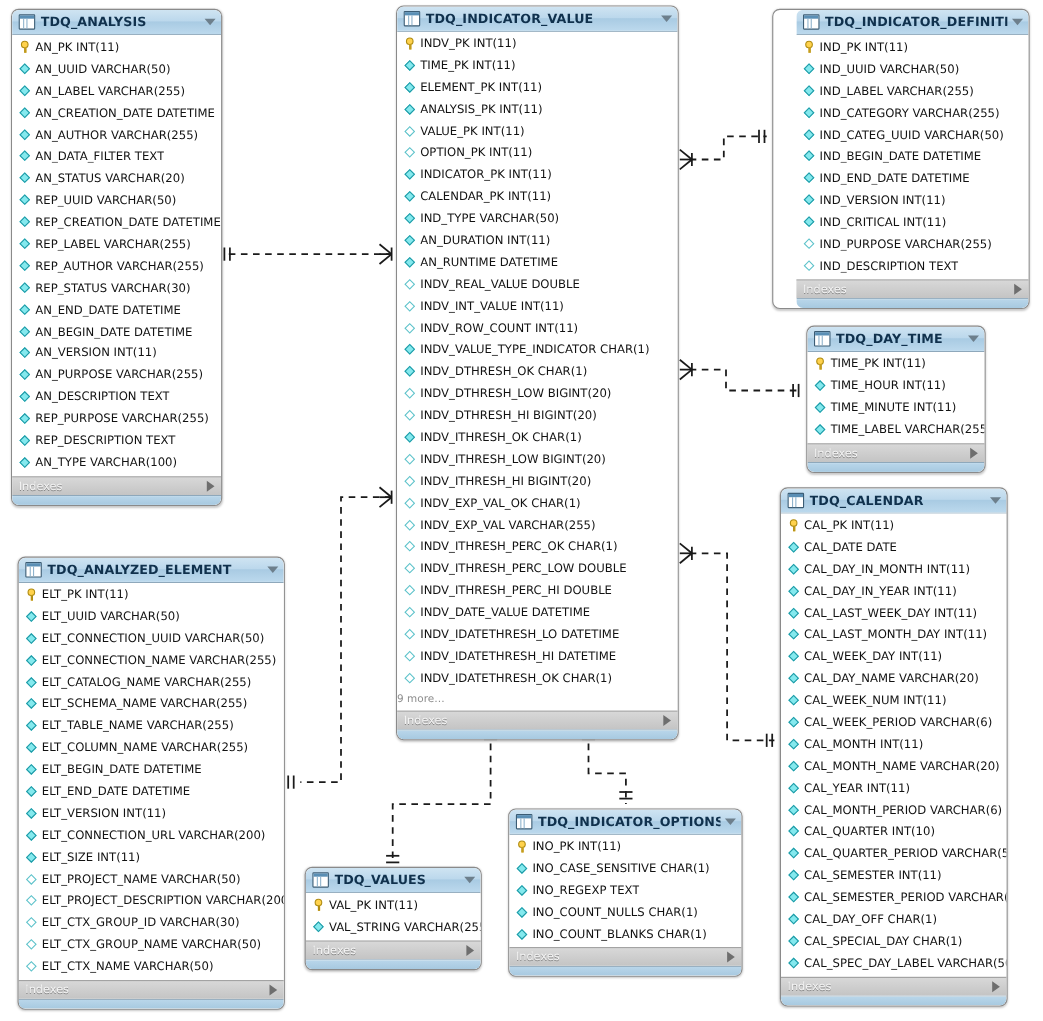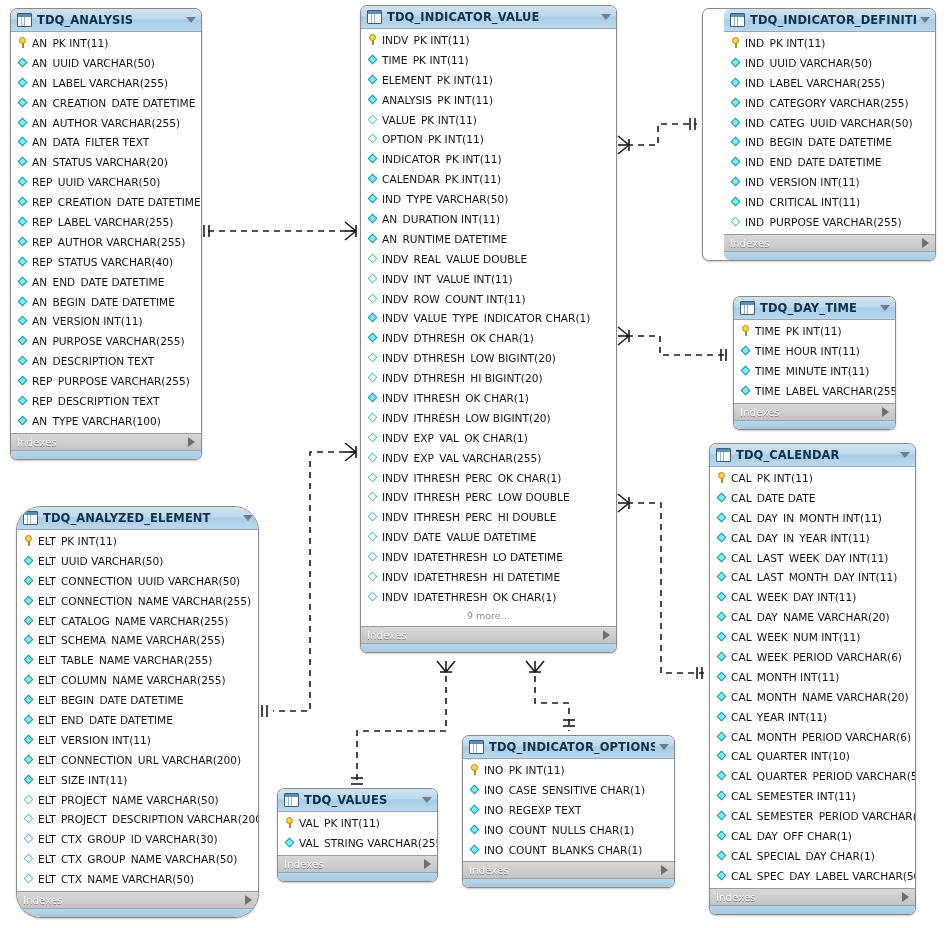--- a/index.html
+++ b/index.html
@@ -69,21 +69,21 @@
     content:"";position:absolute;left:5.5px;top:7px;width:2px;height:5px;background:#ffd24d;
     border-left:1px solid #b08c12;border-right:1px solid #b08c12;box-sizing:border-box;
   }
   .dia{
     position:absolute;left:2.5px;top:2.5px;width:7px;height:7px;
     transform:rotate(45deg);box-sizing:border-box;
   }
   .ic-filled .dia{background:#84e9ee;border:1px solid #1e9aa6;}
   .ic-hollow .dia{background:#ffffff;border:1px solid #5fc3cb;}
   .more{
-    text-align:center;font-size:9.5px;color:#8c8c8c;height:17px;line-height:17px;
+    text-align:left;font-size:9.5px;color:#8c8c8c;height:17px;line-height:17px;
   }
   .ent-foot{
     height:16px;display:flex;align-items:center;justify-content:space-between;
     padding:0 6px 0 6px;
     background:linear-gradient(to bottom,#d8d8d8,#c4c4c4);
     border-top:1px solid #9a9a9a;
     font-size:10.3px;font-weight:normal;color:#f4f4f4;
     text-shadow:0 1px 0 rgba(0,0,0,.35);
   }
   .foot-arrow{
@@ -271,21 +271,21 @@
           <div class="col">
             <span class="ic ic-filled">
               <span class="dia"></span>
             </span>
             <span class="lbl">REP_AUTHOR VARCHAR(255)</span>
           </div>
           <div class="col">
             <span class="ic ic-filled">
               <span class="dia"></span>
             </span>
-            <span class="lbl">REP_STATUS VARCHAR(40)</span>
+            <span class="lbl">REP_STATUS VARCHAR(30)</span>
           </div>
           <div class="col">
             <span class="ic ic-filled">
               <span class="dia"></span>
             </span>
             <span class="lbl">AN_END_DATE DATETIME</span>
           </div>
           <div class="col">
             <span class="ic ic-filled">
               <span class="dia"></span>
@@ -457,20 +457,26 @@
           <div class="col">
             <span class="ic ic-hollow">
               <span class="dia"></span>
             </span>
             <span class="lbl">INDV_ITHRESH_LOW BIGINT(20)</span>
           </div>
           <div class="col">
             <span class="ic ic-hollow">
               <span class="dia"></span>
             </span>
+            <span class="lbl">INDV_ITHRESH_HI BIGINT(20)</span>
+          </div>
+          <div class="col">
+            <span class="ic ic-hollow">
+              <span class="dia"></span>
+            </span>
             <span class="lbl">INDV_EXP_VAL_OK CHAR(1)</span>
           </div>
           <div class="col">
             <span class="ic ic-hollow">
               <span class="dia"></span>
             </span>
             <span class="lbl">INDV_EXP_VAL VARCHAR(255)</span>
           </div>
           <div class="col">
             <span class="ic ic-hollow">
@@ -580,20 +586,26 @@
               <span class="dia"></span>
             </span>
             <span class="lbl">IND_CRITICAL INT(11)</span>
           </div>
           <div class="col">
             <span class="ic ic-hollow">
               <span class="dia"></span>
             </span>
             <span class="lbl">IND_PURPOSE VARCHAR(255)</span>
           </div>
+          <div class="col">
+            <span class="ic ic-hollow">
+              <span class="dia"></span>
+            </span>
+            <span class="lbl">IND_DESCRIPTION TEXT</span>
+          </div>
         </div>
         <div class="ent-foot">
           <span>Indexes</span>
           <span class="foot-arrow"></span>
         </div>
         <div class="ent-tail"></div>
       </div>
       <div class="entity" style="left: 733px; top: 296px; width: 163px;">
         <div class="ent-head">
           <span class="tbl-icon"></span>
@@ -761,21 +773,21 @@
             </span>
             <span class="lbl">CAL_SPEC_DAY_LABEL VARCHAR(50)</span>
           </div>
         </div>
         <div class="ent-foot">
           <span>Indexes</span>
           <span class="foot-arrow"></span>
         </div>
         <div class="ent-tail"></div>
       </div>
-      <div class="entity" style="left: 16px; top: 506px; width: 243px; border-radius: 25px;">
+      <div class="entity" style="left: 16px; top: 506px; width: 243px;">
         <div class="ent-head">
           <span class="tbl-icon"></span>
           <span class="ent-title">TDQ_ANALYZED_ELEMENT</span>
           <span class="caret"></span>
         </div>
         <div class="ent-body">
           <div class="col">
             <span class="ic ic-key"></span>
             <span class="lbl">ELT_PK INT(11)</span>
           </div>

